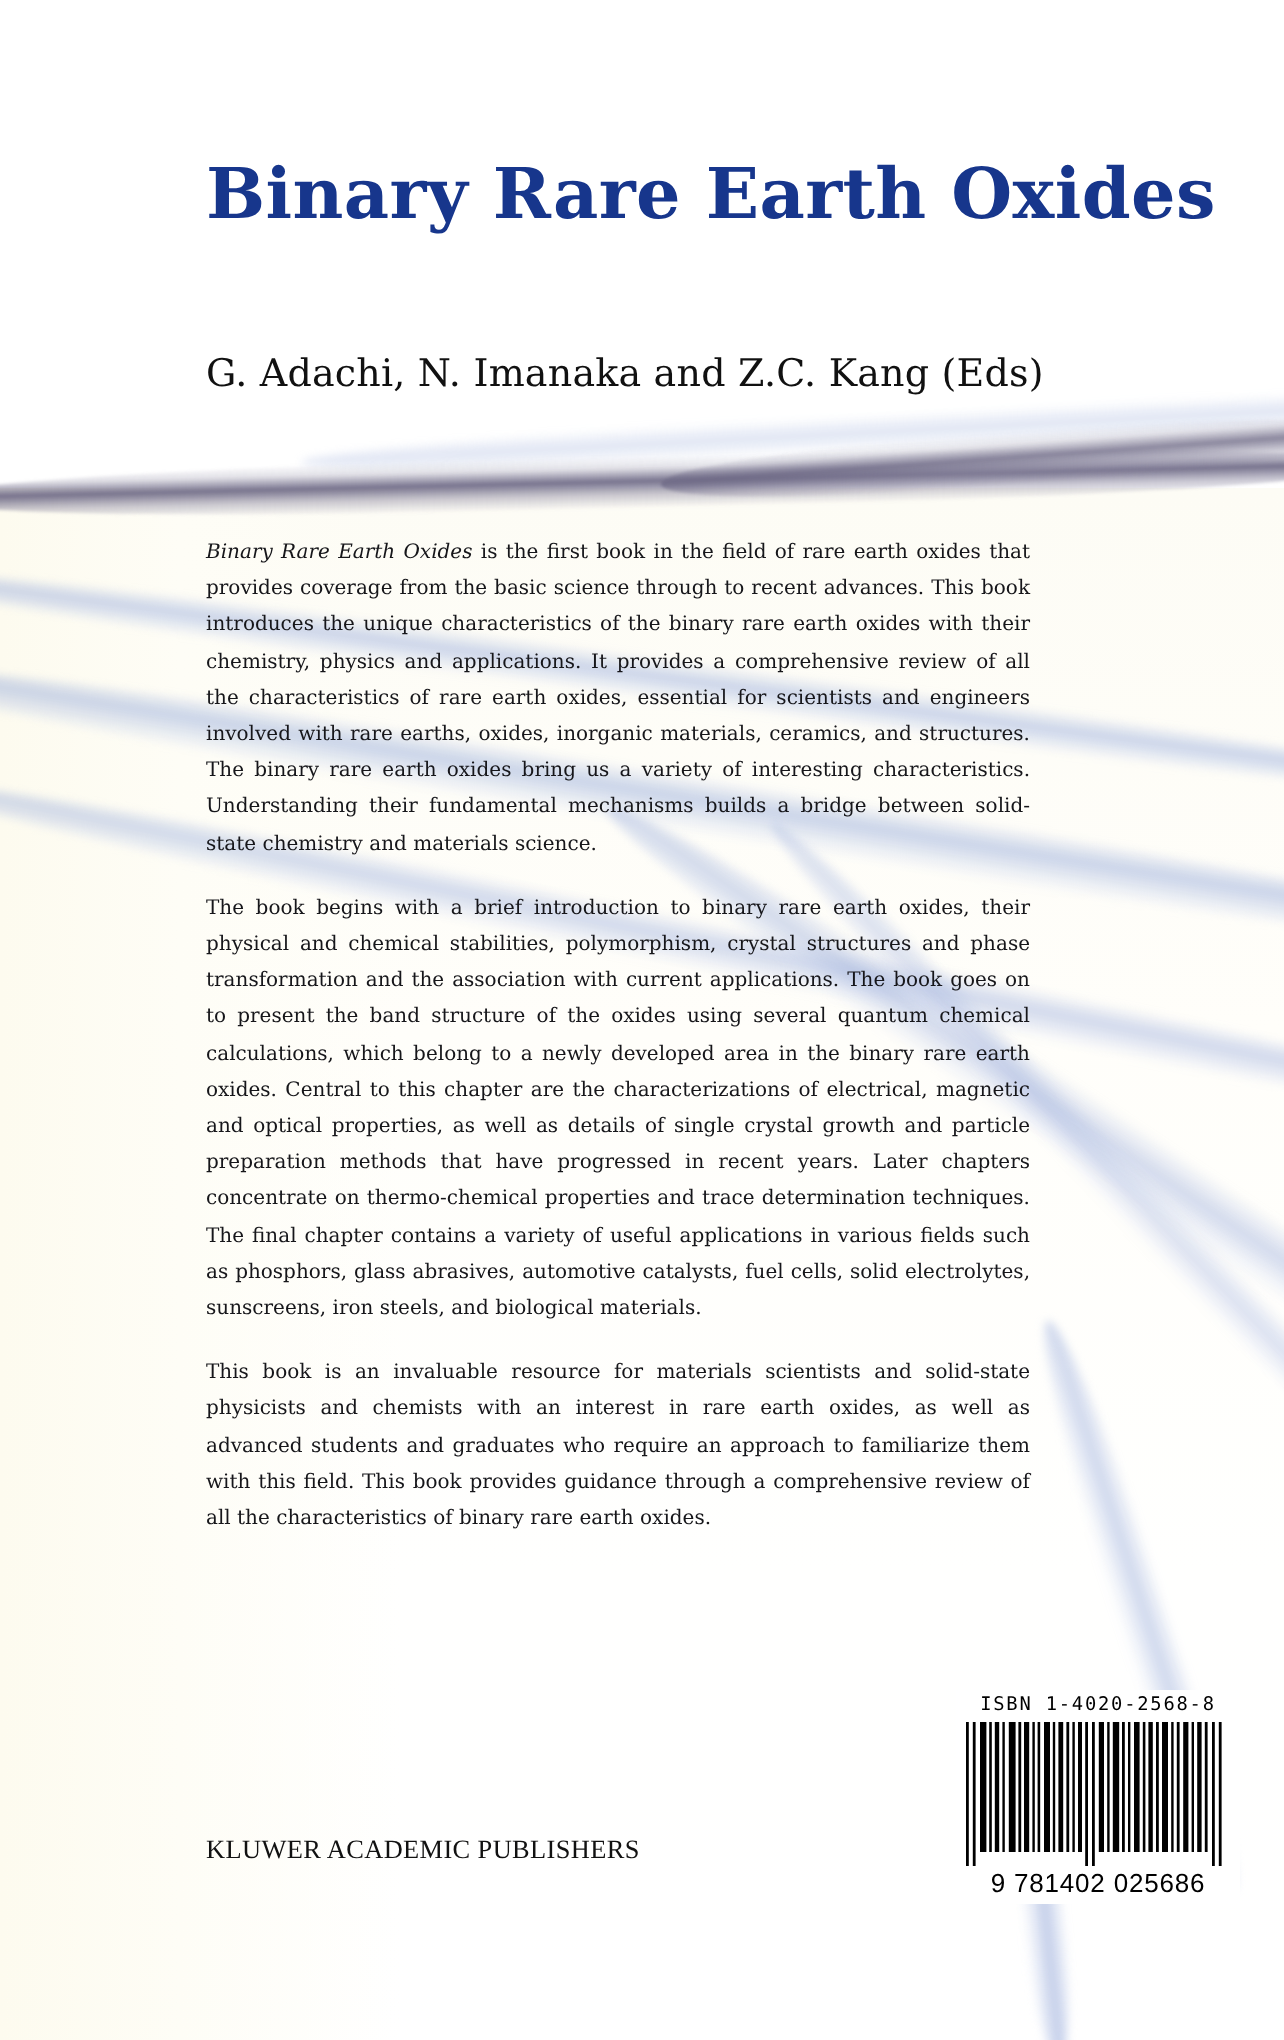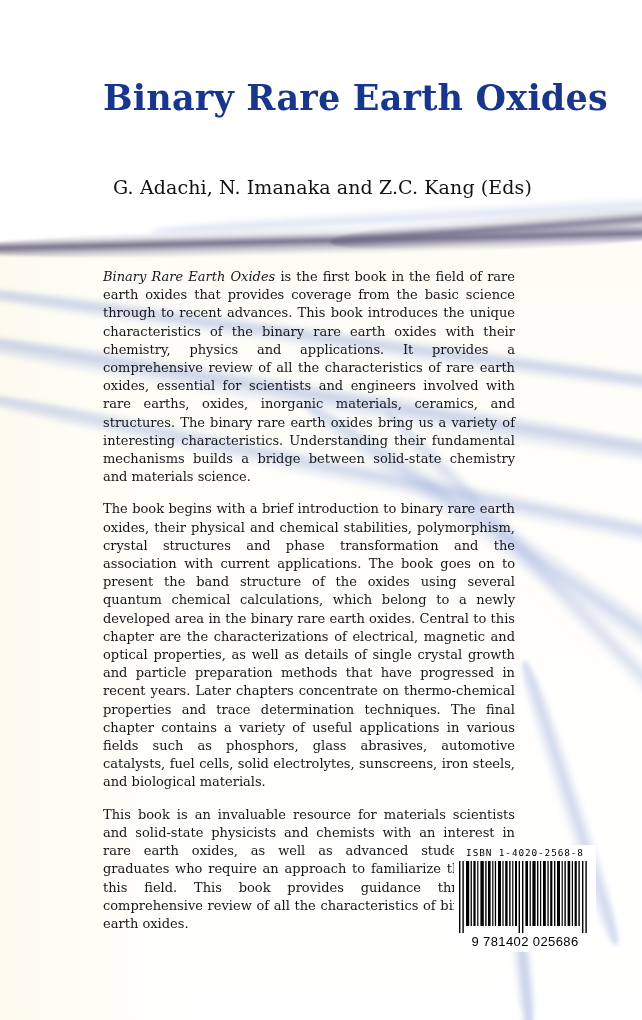--- a/index.html
+++ b/index.html
@@ -190,36 +190,36 @@
     font-family: "DejaVu Serif", "Liberation Serif", serif;
     font-size: 35px;
     font-weight: bold;
     color: #17368c;
     letter-spacing: 0.2px;
     line-height: 1.12;
   }
 
   .editors {
     position: absolute;
-    left: 113px;
+    left: 103px;
     top: 176px;
     width: 520px;
     font-family: "DejaVu Serif", "Liberation Serif", serif;
     font-size: 19px;
     color: #111111;
     letter-spacing: 0.1px;
   }
 
   .blurb {
     position: absolute;
     left: 103px;
     top: 268px;
     width: 412px;
     font-family: "DejaVu Serif", "Liberation Serif", serif;
-    font-size: 13px;
+    font-size: 10px;
     line-height: 18.2px;
     color: #16161a;
     text-align: justify;
     text-justify: inter-word;
   }
 
   .blurb p {
     margin: 0 0 14px 0;
   }
   .blurb p:last-child { margin-bottom: 0; }
@@ -236,21 +236,21 @@
     font-size: 13.2px;
     line-height: 17px;
     color: #111111;
     letter-spacing: 0.2px;
   }
 
   
 
   .barcode-block {
     position: absolute;
-    left: 454px;
+    left: 478px;
     top: 845px;
     width: 136px;
     background: #ffffff;
     padding: 2px 3px 3px 3px;
   }
 
   .isbn-line {
     font-family: "DejaVu Sans Mono", "Liberation Mono", monospace;
     font-size: 9.4px;
     letter-spacing: 0.9px;
@@ -303,20 +303,21 @@
 
     <div class="editors">G. Adachi, N. Imanaka and Z.C. Kang (Eds)</div>
 
     <div class="blurb">
       <p><em>Binary Rare Earth Oxides</em><span> is the first book in the field of rare earth oxides that provides coverage from the basic science through to recent advances. This book introduces the unique characteristics of the binary rare earth oxides with their chemistry, physics and applications. It provides a comprehensive review of all the characteristics of rare earth oxides, essential for scientists and engineers involved with rare earths, oxides, inorganic materials, ceramics, and structures. The binary rare earth oxides bring us a variety of interesting characteristics. Understanding their fundamental mechanisms builds a bridge between solid-state chemistry and materials science.</span></p>
       <p>The book begins with a brief introduction to binary rare earth oxides, their physical and chemical stabilities, polymorphism, crystal structures and phase transformation and the association with current applications. The book goes on to present the band structure of the oxides using several quantum chemical calculations, which belong to a newly developed area in the binary rare earth oxides. Central to this chapter are the characterizations of electrical, magnetic and optical properties, as well as details of single crystal growth and particle preparation methods that have progressed in recent years. Later chapters concentrate on thermo-chemical properties and trace determination techniques. The final chapter contains a variety of useful applications in various fields such as phosphors, glass abrasives, automotive catalysts, fuel cells, solid electrolytes, sunscreens, iron steels, and biological materials.</p>
       <p>This book is an invaluable resource for materials scientists and solid-state physicists and chemists with an interest in rare earth oxides, as well as advanced students and graduates who require an approach to familiarize them with this field. This book provides guidance through a comprehensive review of all the characteristics of binary rare earth oxides.</p>
     </div>
 
     <div class="publisher">
+      <div>KLUWER ACADEMIC PUBLISHERS</div>
     </div>
 
     <div class="barcode-block">
       <div class="isbn-line">ISBN 1-4020-2568-8</div>
 
       <svg class="bars" viewBox="0 0 134 72" preserveAspectRatio="none">
         <rect x="0" y="0" width="134" height="72" fill="#ffffff"></rect>
         <g fill="#000000">
           <rect x="2" y="0" width="1.4" height="72"></rect>
           <rect x="5.4" y="0" width="1.4" height="72"></rect>

